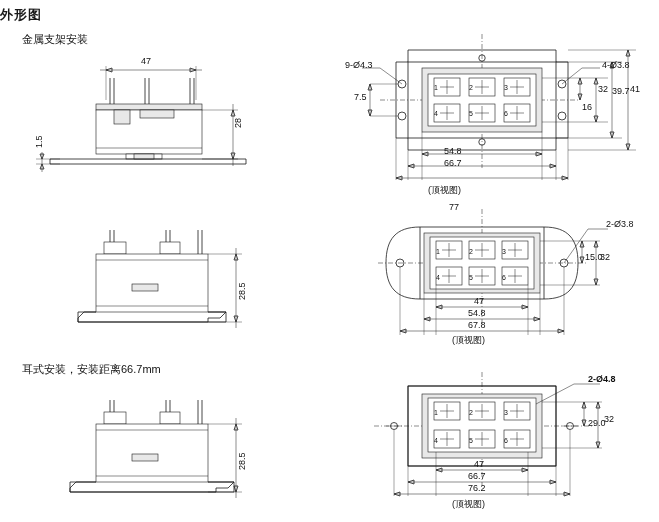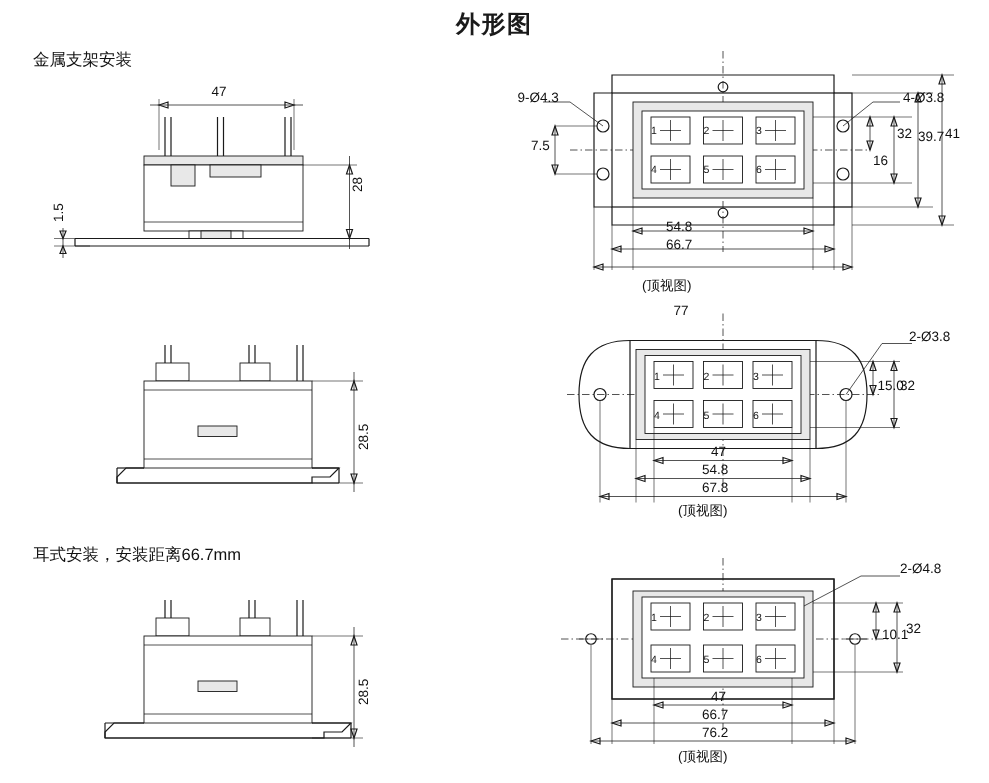--- a/index.html
+++ b/index.html
@@ -8,22 +8,21 @@
     background:#ffffff;
     font-family:"Liberation Sans", sans-serif;
     color:#1a1a1a;
     position:relative;
     overflow:hidden;
   }
   .page{position:relative;width:659px;height:522px;}
   .title{
     position:absolute;
     left:0;right:0;top:6px;
-    text-align:center;
-    font-size:16px;
+    font-size:13px;
     font-weight:bold;
     letter-spacing:1px;
   }
   .caption{
     position:absolute;
     font-size:11px;
     color:#111;
     white-space:nowrap;
   }
   .viewlabel{
@@ -419,22 +418,22 @@
 
       <line class="thin" x1="58" y1="114" x2="206" y2="114"></line>
       <path class="ln" d="M58 114 l6 -2 v4 z" fill="#1a1a1a"></path>
       <path class="ln" d="M206 114 l-6 -2 v4 z" fill="#1a1a1a"></path>
 
       <line class="thin" x1="44" y1="126" x2="220" y2="126"></line>
       <path class="ln" d="M44 126 l6 -2 v4 z" fill="#1a1a1a"></path>
       <path class="ln" d="M220 126 l-6 -2 v4 z" fill="#1a1a1a"></path>
     </svg>
   </div>
-  <div class="viewlabel" style="left:600px;top:374px;">2-Ø4.8</div>
-  <div class="viewlabel" style="left:588px;top:418px;">10.1</div>
+  <div class="viewlabel" style="left:588px;top:374px;font-weight:bold;">2-Ø4.8</div>
+  <div class="viewlabel" style="left:588px;top:418px;">29.0</div>
   <div class="viewlabel" style="left:604px;top:414px;">32</div>
   <div class="viewlabel" style="left:474px;top:459px;">47</div>
   <div class="viewlabel" style="left:468px;top:471px;">66.7</div>
   <div class="viewlabel" style="left:468px;top:483px;">76.2</div>
   <div class="viewlabel" style="left:452px;top:498px;">(顶视图)</div>
 
   <div class="viewlabel" style="left:434px;top:84px;font-size:7px;">1</div>
   <div class="viewlabel" style="left:469px;top:84px;font-size:7px;">2</div>
   <div class="viewlabel" style="left:504px;top:84px;font-size:7px;">3</div>
   <div class="viewlabel" style="left:434px;top:110px;font-size:7px;">4</div>

